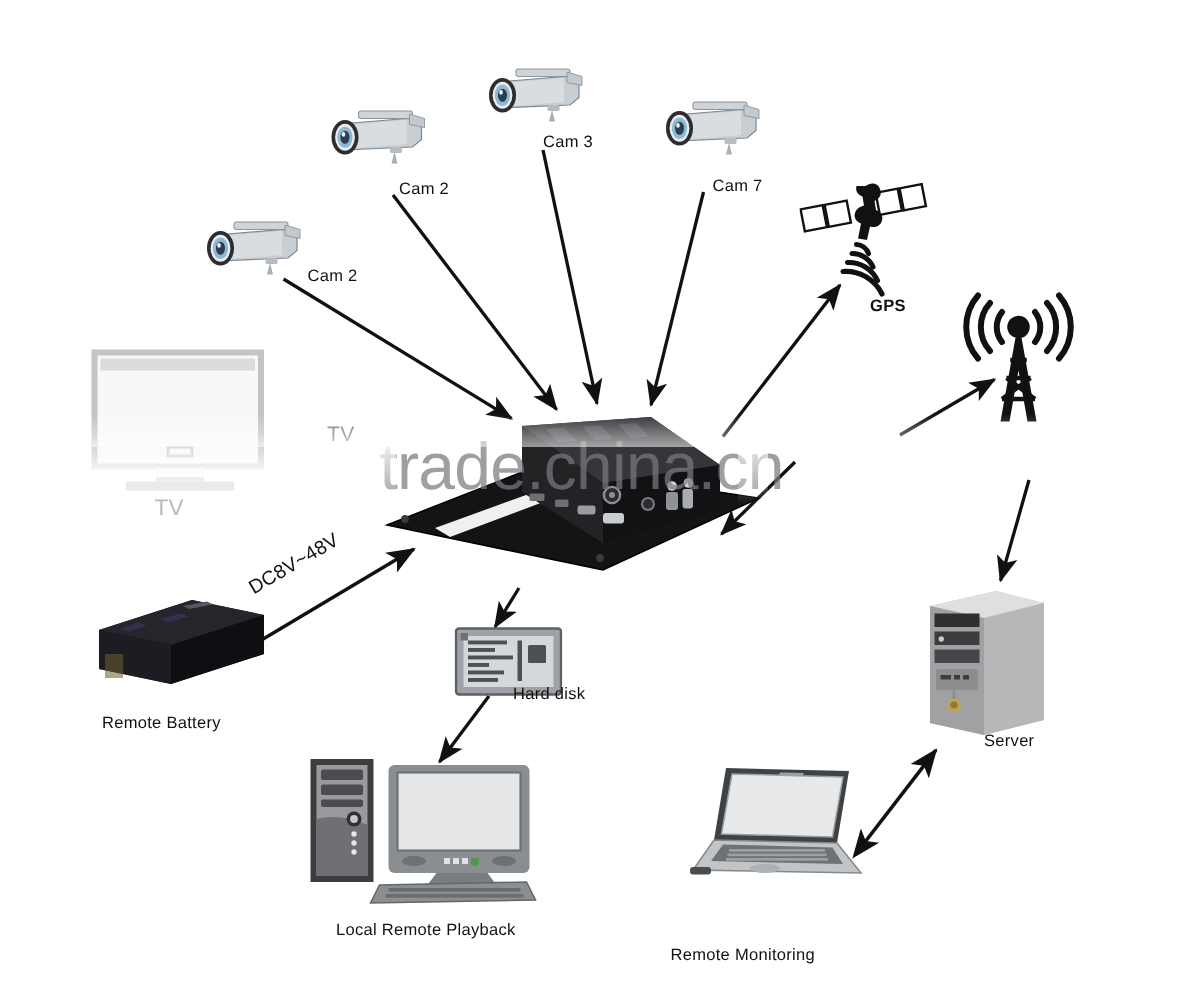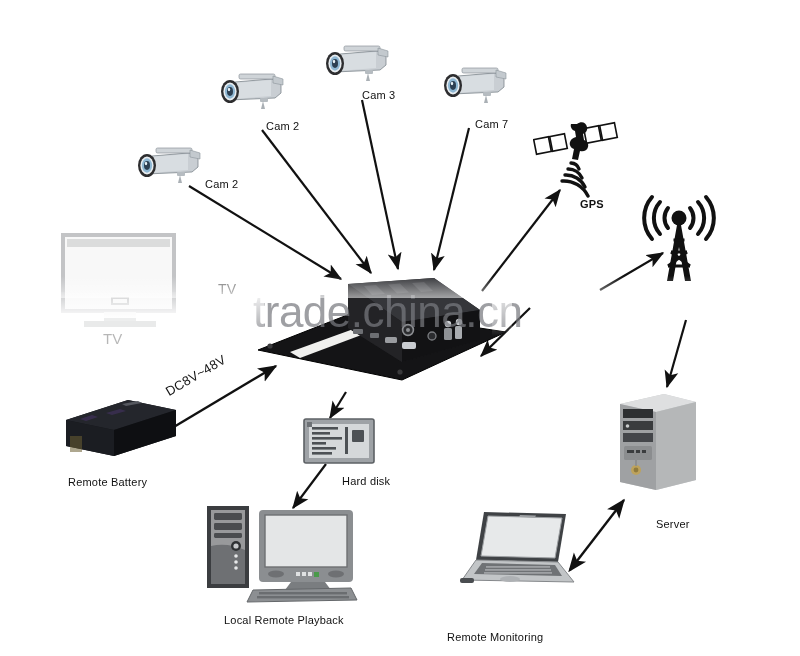--- a/index.html
+++ b/index.html
@@ -268,21 +268,21 @@
         <rect x="9" y="19" width="30" height="2.6"></rect>
         <rect x="9" y="24" width="14" height="2.6"></rect>
         <rect x="9" y="29" width="24" height="2.6"></rect>
         <rect x="9" y="34" width="20" height="2.6"></rect>
         <rect x="42" y="9" width="3" height="27"></rect>
         <rect x="49" y="12" width="12" height="12" rx="1"></rect>
       </g>
       <rect x="4" y="4" width="5" height="5" fill="#6e7276"></rect>
     </svg>
   </div>
-  <div class="lbl" style="left:342px;top:457px;margin-top:18px;">Hard disk</div>
+  <div class="lbl" style="left:342px;top:457px;">Hard disk</div>
 
   <div class="node" style="left:203px;top:502px;">
     <svg width="162" height="104" viewBox="0 0 162 104">
 
       <rect x="4" y="4" width="42" height="82" fill="#3b3d40"></rect>
       <rect x="8" y="8" width="34" height="74" fill="#98999b"></rect>
       <g fill="#4a4c4f">
         <rect x="11" y="11" width="28" height="7" rx="1.4"></rect>
         <rect x="11" y="21" width="28" height="7" rx="1.4"></rect>
         <rect x="11" y="31" width="28" height="5" rx="1.4"></rect>
@@ -349,21 +349,21 @@
         <rect x="12" y="56" width="28" height="14" rx="1.6" fill="#8b8d8f"></rect>
         <rect x="15" y="60" width="7" height="3" fill="#3b3d3f"></rect>
         <rect x="24" y="60" width="4" height="3" fill="#3b3d3f"></rect>
         <rect x="30" y="60" width="4" height="3" fill="#3b3d3f"></rect>
         <circle cx="24" cy="80" r="5" fill="#bda25c"></circle>
         <circle cx="24" cy="80" r="2.4" fill="#8f7a3e"></circle>
         <rect x="23" y="68" width="2" height="8" fill="#8d8f91"></rect>
       </g>
     </svg>
   </div>
-  <div class="lbl" style="left:656px;top:518px;">Server</div>
+  <div class="lbl" style="left:656px;top:488px;">Server</div>
 
   <div class="whitefade" style="left:176px;top:300px;width:22px;height:46px;
               background:linear-gradient(180deg,rgba(255,255,255,.9),rgba(255,255,255,0));"></div>
   <div class="whitefade" style="left:246px;top:296px;width:18px;height:40px;
               background:linear-gradient(180deg,rgba(255,255,255,.85),rgba(255,255,255,0));"></div>
   <div class="whitefade" style="left:492px;top:292px;width:20px;height:44px;
               background:linear-gradient(180deg,rgba(255,255,255,.8),rgba(255,255,255,0));"></div>
   <div class="whitefade" style="left:600px;top:292px;width:22px;height:50px;
               background:linear-gradient(180deg,rgba(255,255,255,.85),rgba(255,255,255,0));"></div>
 

